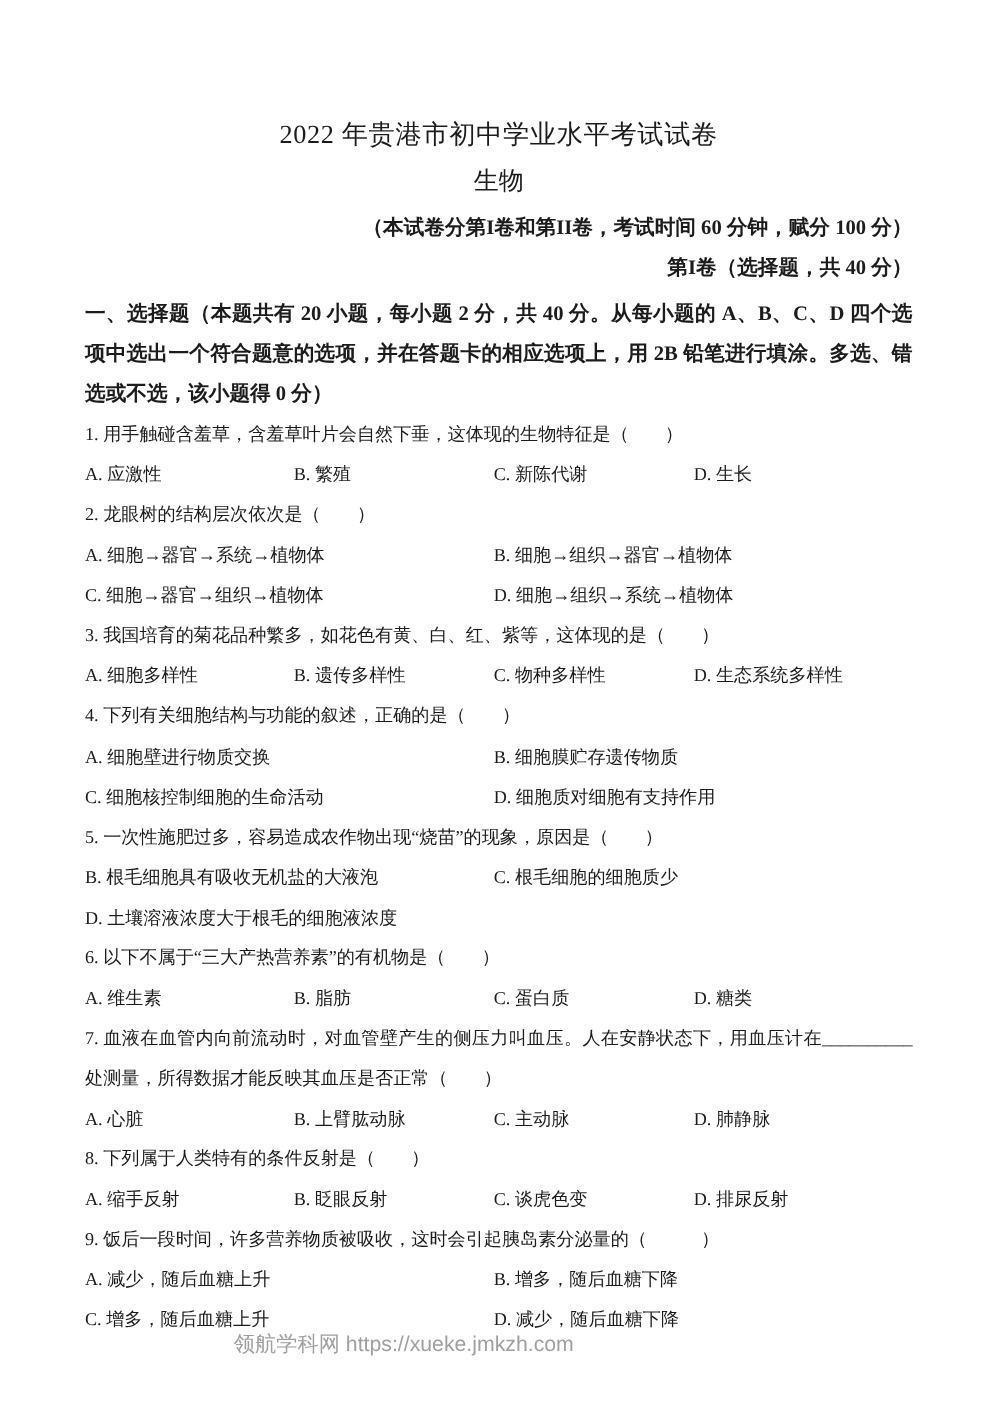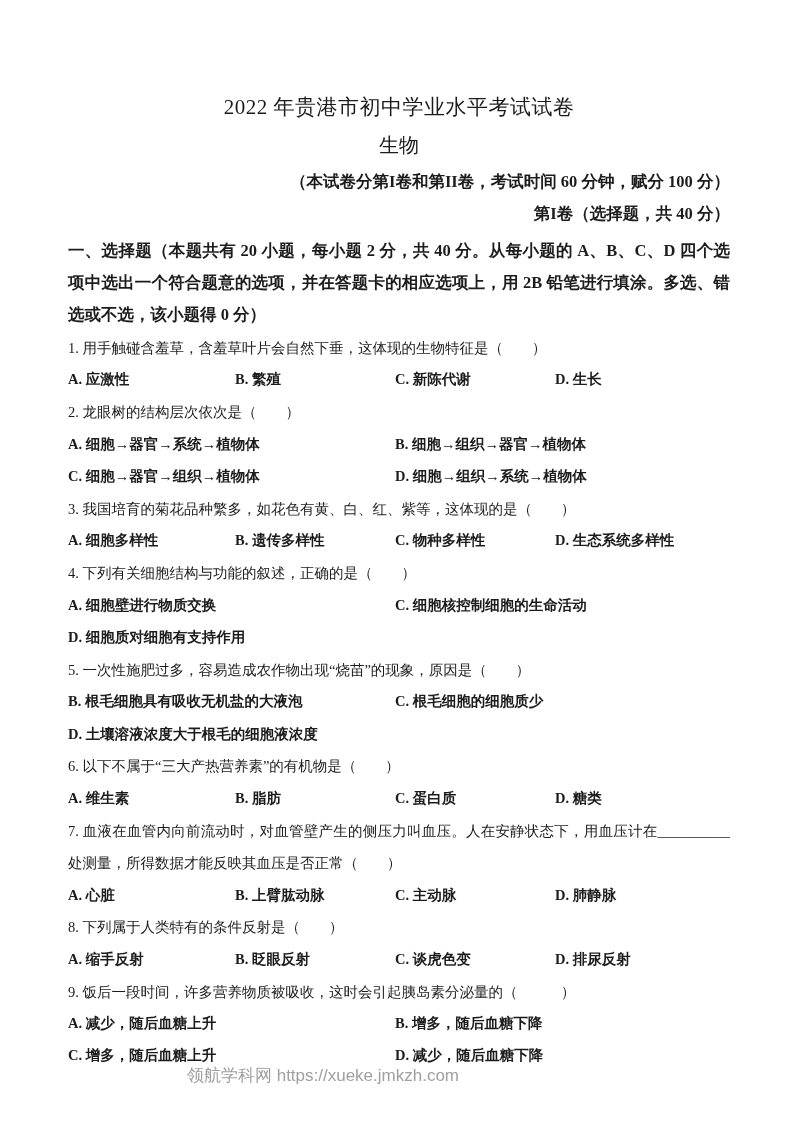--- a/index.html
+++ b/index.html
@@ -61,21 +61,21 @@
     text-align: justify;
     text-justify: inter-ideograph;
   }
   .opts {
     display: grid;
     grid-auto-rows: 32.2px;
     align-items: center;
   }
   .opts4 { grid-template-columns: 167px 160px 160px 1fr; }
   .opts2 { grid-template-columns: 327px 1fr; }
-  .opt { white-space: nowrap; font-weight: bold; }
+  .opt { white-space: nowrap; }
 
   .footer {
     position: absolute;
     left: 0;
     top: 1064px;
     width: 646px;
     text-align: center;
     font-size: 17px;
     color: #a0a0a0;
     font-family: "Liberation Sans", "DejaVu Sans", sans-serif;
@@ -128,20 +128,21 @@
           <span class="opt">B. 遗传多样性</span>
           <span class="opt">C. 物种多样性</span>
           <span class="opt">D. 生态系统多样性</span>
         </div>
       </div>
 
       <div class="q">
         <div class="q-text">4. 下列有关细胞结构与功能的叙述，正确的是（　　）</div>
         <div class="opts opts2">
           <span class="opt">A. 细胞壁进行物质交换</span>
+          <span class="opt">B. 细胞膜贮存遗传物质</span>
           <span class="opt">C. 细胞核控制细胞的生命活动</span>
           <span class="opt">D. 细胞质对细胞有支持作用</span>
         </div>
       </div>
 
       <div class="q">
         <div class="q-text">5. 一次性施肥过多，容易造成农作物出现“烧苗”的现象，原因是（　　）</div>
         <div class="opts opts2">
           <span class="opt">B. 根毛细胞具有吸收无机盐的大液泡</span>
           <span class="opt">C. 根毛细胞的细胞质少</span>

